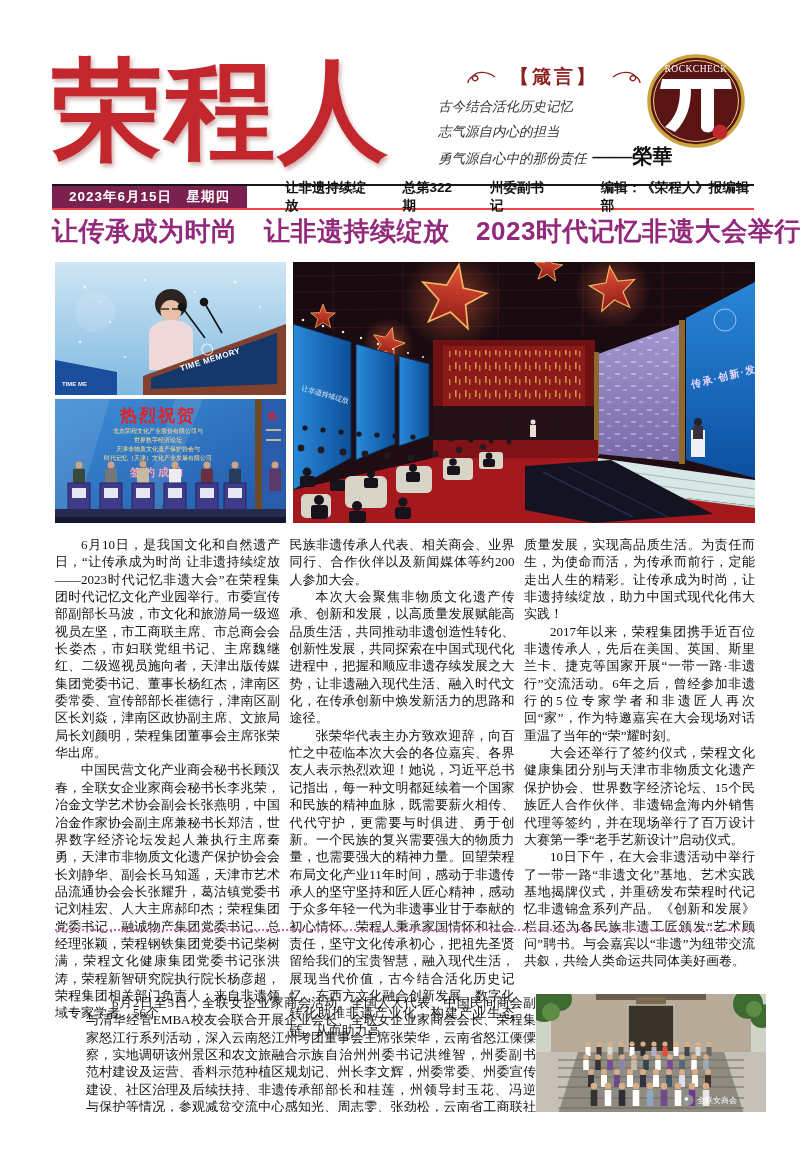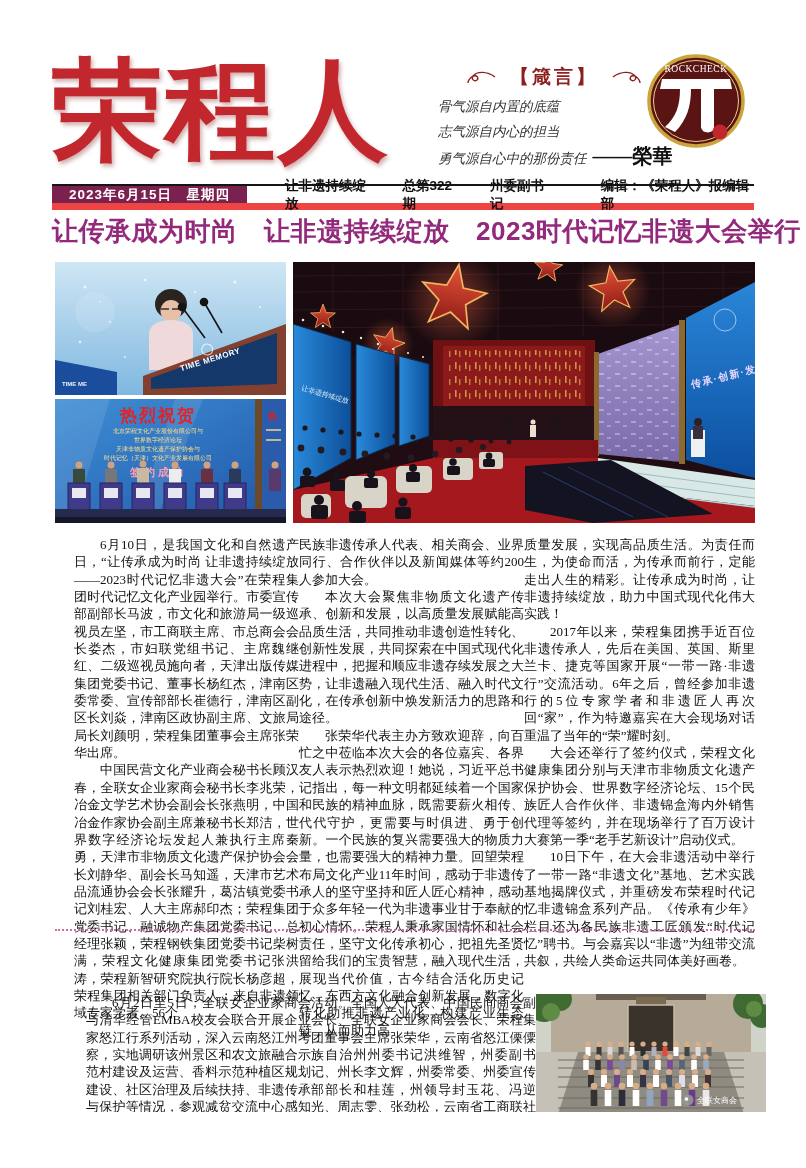--- a/index.html
+++ b/index.html
@@ -12,40 +12,40 @@
               color:#c1272d;letter-spacing:3px;white-space:nowrap;
               text-shadow:2px 3px 4px rgba(120,20,20,.35);}
   .motto{left:438px;top:64px;width:232px;}
   .motto-head{display:flex;align-items:center;justify-content:center;gap:13px;margin-bottom:4px;}
   .motto-title{font-size:19px;font-weight:bold;color:#8e1f1f;letter-spacing:3px;white-space:nowrap;}
   .motto-line{font-size:13.5px;color:#333;line-height:25px;font-style:italic;white-space:nowrap;}
   .signature{font-weight:bold;color:#111;font-size:20px;margin-left:6px;font-style:normal;}
   .logo-wrap{left:646px;top:54px;}
 
   
-  .infobar{left:52px;top:184px;width:702px;height:26px;border-top:2px solid #151515;border-bottom:7px solid #ef4444;
+  .infobar{left:52px;top:184px;width:702px;height:26px;border-top:2px solid #151515;border-bottom:2px solid #ef4444;
            display:flex;align-items:center;box-sizing:border-box;
            font-family:"Liberation Sans","DejaVu Sans",sans-serif;font-weight:bold;font-size:13.5px;color:#111;}
   .infobar-date{background:#7b2150;color:#fff;height:100%;display:flex;align-items:center;
                 padding:0 17px;letter-spacing:1px;white-space:nowrap;}
   .infobar .pub{margin-left:38px;} .infobar .issue{margin-left:28px;}
   .infobar .edition{margin-left:28px;} .infobar .editor{padding-left:47px;}
 
   
   .headline1{left:52px;top:214px;width:702px;text-align:left;font-size:26px;font-weight:bold;
              color:#93297b;font-family:"Liberation Sans","DejaVu Sans",sans-serif;letter-spacing:.5px;white-space:nowrap;}
   .headline2{left:52px;top:946px;width:702px;text-align:center;font-size:24px;font-weight:bold;
              color:#93297b;font-family:"Liberation Sans","DejaVu Sans",sans-serif;letter-spacing:.5px;white-space:nowrap;}
 
   
   .photo1{left:55px;top:262px;} .photo2{left:55px;top:399px;} .photo-hall{left:293px;top:262px;}
   .photo-group{width:230px;}
 
   
-  .body1{left:55px;top:536px;width:700px;display:flex;justify-content:flex-end;}
+  .body1{left:55px;top:536px;width:700px;display:flex;justify-content:space-between;}
   .body2{left:55px;top:994px;width:700px;display:flex;justify-content:flex-end;margin-left:11px;}
   .bodycol{width:225px;} .bodycol.wide{width:231px;}
   .para{font-size:13px;line-height:17.35px;text-align:justify;color:#101010;}
   .para.ind{text-indent:2em;}
 
   .dotted-sep{left:55px;top:929px;width:700px;height:0;border-top:2px dotted #c96fa2;}
   .footer-bar{left:55px;top:1148px;width:700px;height:7px;background:#7b2150;}
 </style>
 </head>
 <body>
@@ -57,21 +57,21 @@
   <div class="abs motto">
     <div class="motto-head">
       <svg width="30" height="14" viewBox="0 0 30 14">
         <path d="M28,7 C20,1 10,1 6,6 C4,9 7,12 10,10 C12,8 10,5 7,6 M6,6 C3,8 1,10 1,13" stroke="#8e1f1f" fill="none" stroke-width="1.4"></path>
       </svg>
       <span class="motto-title">【箴言】</span>
       <svg width="30" height="14" viewBox="0 0 30 14">
         <path d="M2,7 C10,1 20,1 24,6 C26,9 23,12 20,10 C18,8 20,5 23,6 M24,6 C27,8 29,10 29,13" stroke="#8e1f1f" fill="none" stroke-width="1.4"></path>
       </svg>
     </div>
-    <div class="motto-line">骨气源自内置的底蕴</div>
+    <div class="motto-line">古今结合活化历史记忆</div>
     <div class="motto-line">志气源自内心的担当</div>
     <div class="motto-line">
       <span>勇气源自心中的那份责任</span><span class="signature">——榮華</span>
     </div>
   </div>
 
   <div class="abs logo-wrap">
     <svg width="100" height="94" viewBox="0 0 100 94">
       <ellipse cx="50" cy="47" rx="47" ry="45" fill="#5a1414" stroke="#caa43c" stroke-width="3.5"></ellipse>
       <ellipse cx="50" cy="47" rx="42.5" ry="40.5" fill="none" stroke="#e7d08a" stroke-width="1"></ellipse>
@@ -406,21 +406,21 @@
     </div>
     <div class="bodycol">
       <div class="para">民族非遗传承人代表、相关商会、业界同行、合作伙伴以及新闻媒体等约200人参加大会。</div>
       <div class="para ind">本次大会聚焦非物质文化遗产传承、创新和发展，以高质量发展赋能高品质生活，共同推动非遗创造性转化、创新性发展，共同探索在中国式现代化进程中，把握和顺应非遗存续发展之大势，让非遗融入现代生活、融入时代文化，在传承创新中焕发新活力的思路和途径。</div>
       <div class="para ind">张荣华代表主办方致欢迎辞，向百忙之中莅临本次大会的各位嘉宾、各界友人表示热烈欢迎！她说，习近平总书记指出，每一种文明都延续着一个国家和民族的精神血脉，既需要薪火相传、代代守护，更需要与时俱进、勇于创新。一个民族的复兴需要强大的物质力量，也需要强大的精神力量。回望荣程布局文化产业11年时间，感动于非遗传承人的坚守坚持和匠人匠心精神，感动于众多年轻一代为非遗事业甘于奉献的初心情怀。荣程人秉承家国情怀和社会责任，坚守文化传承初心，把祖先圣贤留给我们的宝贵智慧，融入现代生活，展现当代价值，古今结合活化历史记忆，东西方文化融合创新发展，数字化转化助推非遗产业化，构建产业生态链，从而助力高</div>
     </div>
     <div class="bodycol wide">
       <div class="para">质量发展，实现高品质生活。为责任而生，为使命而活，为传承而前行，定能走出人生的精彩。让传承成为时尚，让非遗持续绽放，助力中国式现代化伟大实践！</div>
       <div class="para ind">2017年以来，荣程集团携手近百位非遗传承人，先后在美国、英国、斯里兰卡、捷克等国家开展“一带一路·非遗行”交流活动。6年之后，曾经参加非遗行的5位专家学者和非遗匠人再次回“家”，作为特邀嘉宾在大会现场对话重温了当年的“荣”耀时刻。</div>
       <div class="para ind">大会还举行了签约仪式，荣程文化健康集团分别与天津市非物质文化遗产保护协会、世界数字经济论坛、15个民族匠人合作伙伴、非遗锦盒海内外销售代理等签约，并在现场举行了百万设计大赛第一季“老手艺新设计”启动仪式。</div>
-      <div class="para ind">10日下午，在大会非遗活动中举行了一带一路“非遗文化”基地、艺术实践基地揭牌仪式，并重磅发布荣程时代记忆非遗锦盒系列产品。《传承有少年》栏目还为各民族非遗工匠颁发“时代记忆”聘书。与会嘉宾以“非遗”为纽带交流共叙，共绘人类命运共同体美好画卷。</div>
+      <div class="para ind">10日下午，在大会非遗活动中举行了一带一路“非遗文化”基地、艺术实践基地揭牌仪式，并重磅发布荣程时代记忆非遗锦盒系列产品。《创新和发展》栏目还为各民族非遗工匠颁发“艺术顾问”聘书。与会嘉宾以“非遗”为纽带交流共叙，共绘人类命运共同体美好画卷。</div>
     </div>
   </div>
 
   <div class="abs dotted-sep"></div>
 
 
   <div class="abs body2">
     <div class="bodycol">
       <div class="para ind">6月2日至5日，全联女企业家商会与清华经管EMBA校友会联合开展企业家怒江行系列活动，深入云南怒江州考察，实地调研该州景区和农文旅融合示范村建设及运营、香料示范种植区规划建设、社区治理及后续扶持、非遗传承与保护等情况，参观减贫交流中心感知人类减贫史上“一步跨千年”的发展奇迹，并举行了商会怒江牵手</div>
     </div>

